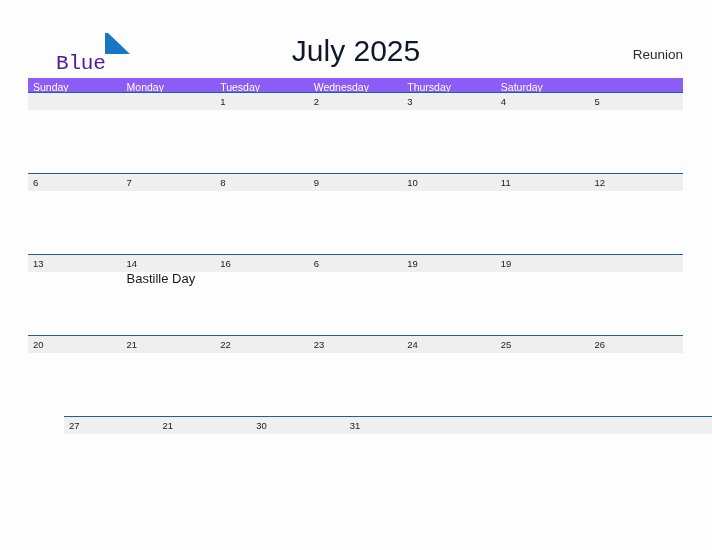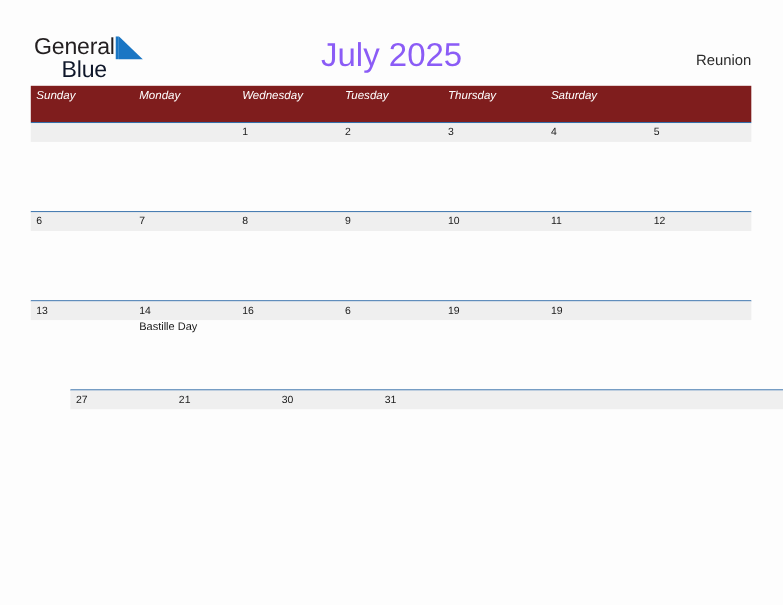--- a/index.html
+++ b/index.html
@@ -44,34 +44,35 @@
     top: 3px;
     width: 25px;
     height: 21px;
   }
   .logo-blue {
     position: absolute;
     left: 25px;
     top: 21px;
     font-size: 21px;
     line-height: 25px;
-    color: #0f172a;
+    color: #4c1d95;
     letter-spacing: -0.2px;
+    font-family: Liberation Mono, monospace;
   }
 
   .cal-title {
     position: absolute;
     left: 0;
     top: 33px;
     width: 712px;
     text-align: center;
     font-size: 30px;
     line-height: 36px;
     font-weight: 400;
-    color: #8b5cf6;
+    color: #0f172a;
   }
 
   .cal-location {
     position: absolute;
     right: 29px;
     top: 46px;
     font-size: 13.5px;
     line-height: 18px;
     color: #2b2b2b;
   }
@@ -80,23 +81,22 @@
   .calendar {
     position: absolute;
     left: 28px;
     top: 78px;
     width: 655px;
   }
 
   .weekday-row {
     display: flex;
     width: 655px;
-    height: 33px;
-    background: #7f1d1d;
-    font-style: italic;
+    height: 14px;
+    background: #8b5cf6;
   }
   .weekday-cell {
     width: 93.571px;
     height: 19px;
     box-sizing: border-box;
     padding-left: 5px;
     color: #ffffff;
     font-size: 10.5px;
     line-height: 19px;
     white-space: nowrap;
@@ -138,55 +138,54 @@
     font-size: 9.5px;
     line-height: 17px;
     color: #1a1a1a;
     display: block;
     height: 17px;
   }
   .day-events {
     padding-top: 1px;
   }
   .day-event {
-    font-size: 10px;
+    font-size: 13px;
     line-height: 12px;
     color: #1a1a1a;
     display: block;
     white-space: nowrap;
   }
 </style>
 </head>
 <body>
 
 <div class="page-header">
 
   <div class="logo">
-    <span class="logo-general">General</span>
     <span class="logo-mark">
       <svg width="25" height="21" viewBox="0 0 25 21" xmlns="http://www.w3.org/2000/svg">
         <rect x="0" y="0" width="3" height="21" fill="#1a76c4"></rect>
         <polygon points="3,0 25,21 3,21" fill="#1a76c4"></polygon>
       </svg>
     </span>
     <span class="logo-blue">Blue</span>
   </div>
 
   <div class="cal-title">July 2025</div>
 
   <div class="cal-location">Reunion</div>
 
 </div>
 
 <div class="calendar">
   <div class="weekday-row">
     <div class="weekday-cell">Sunday</div>
     <div class="weekday-cell">Monday</div>
+    <div class="weekday-cell">Tuesday</div>
     <div class="weekday-cell">Wednesday</div>
-    <div class="weekday-cell">Tuesday</div>
     <div class="weekday-cell">Thursday</div>
     <div class="weekday-cell">Saturday</div>
   </div>
 
   <div id="weeks-container">
       <div class="week-row">
         <div class="week-band"></div>
         <div class="day-cells">
           <div class="day-cell">
             <span class="day-number"></span>
@@ -256,20 +255,46 @@
             <span class="day-number">6</span>
           </div>
           <div class="day-cell">
             <span class="day-number">19</span>
           </div>
           <div class="day-cell">
             <span class="day-number">19</span>
           </div>
         </div>
       </div>
+      <div class="week-row">
+        <div class="week-band"></div>
+        <div class="day-cells">
+          <div class="day-cell">
+            <span class="day-number">20</span>
+          </div>
+          <div class="day-cell">
+            <span class="day-number">21</span>
+          </div>
+          <div class="day-cell">
+            <span class="day-number">22</span>
+          </div>
+          <div class="day-cell">
+            <span class="day-number">23</span>
+          </div>
+          <div class="day-cell">
+            <span class="day-number">24</span>
+          </div>
+          <div class="day-cell">
+            <span class="day-number">25</span>
+          </div>
+          <div class="day-cell">
+            <span class="day-number">26</span>
+          </div>
+        </div>
+      </div>
       <div class="week-row last">
         <div class="week-band"></div>
         <div class="day-cells">
           <div class="day-cell">
             <span class="day-number">27</span>
           </div>
           <div class="day-cell">
             <span class="day-number">21</span>
           </div>
           <div class="day-cell">

